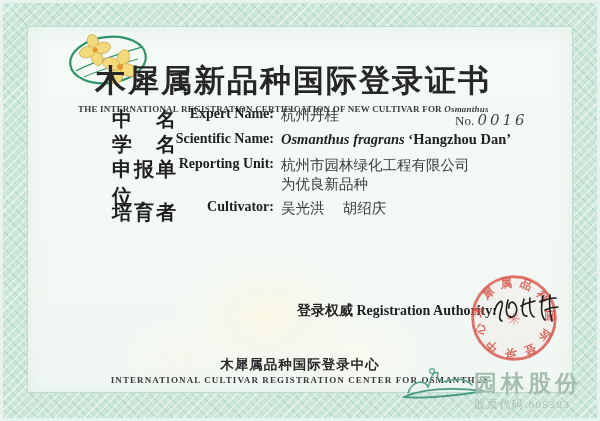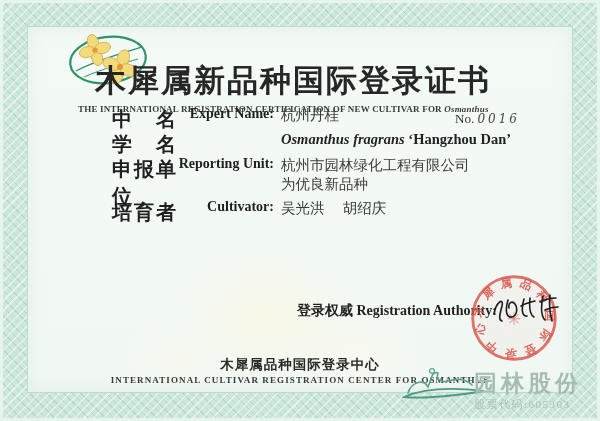--- a/index.html
+++ b/index.html
@@ -40,21 +40,21 @@
   .title-en{
     position:absolute;left:50px;top:77px;width:405px;
     text-align:center;font-size:9px;font-weight:600;color:#3a3a3a;letter-spacing:.2px;
     white-space:nowrap;
   }
   .title-en i{font-style:italic;}
   .no-line{
     position:absolute;left:427px;top:84px;font-size:13px;color:#333;
   }
   .no-val{
-    font-style:italic;letter-spacing:3px;font-size:12px;color:#444;
+    font-style:italic;letter-spacing:3px;font-size:15px;color:#444;
     font-family:"DejaVu Serif","Liberation Serif",serif;
   }
   .row{position:absolute;left:0;width:100%;height:22px;}
   .label-cn{
     position:absolute;left:84px;width:64px;
     font-weight:700;font-size:20px;color:#1f1f1f;
     text-align:justify;text-align-last:justify;
   }
   .label-en{
     position:absolute;left:102px;width:144px;text-align:right;
@@ -131,20 +131,21 @@
     </div>
 
     <div class="row" style="top:79px">
       <div class="label-cn">中名</div>
       <div class="label-en">Expert  Name:</div>
       <div class="value">杭州丹桂</div>
     </div>
 
     <div class="row" style="top:104px">
       <div class="label-cn">学名</div>
+      <div class="label-en">Scientific Name:</div>
       <div class="value">
         <span class="sci">Osmanthus fragrans</span>
         <span class="cv">‘Hangzhou Dan’</span>
       </div>
     </div>
 
     <div class="row" style="top:129px">
       <div class="label-cn">申报单位</div>
       <div class="label-en">Reporting  Unit:</div>
       <div class="value">杭州市园林绿化工程有限公司</div>

